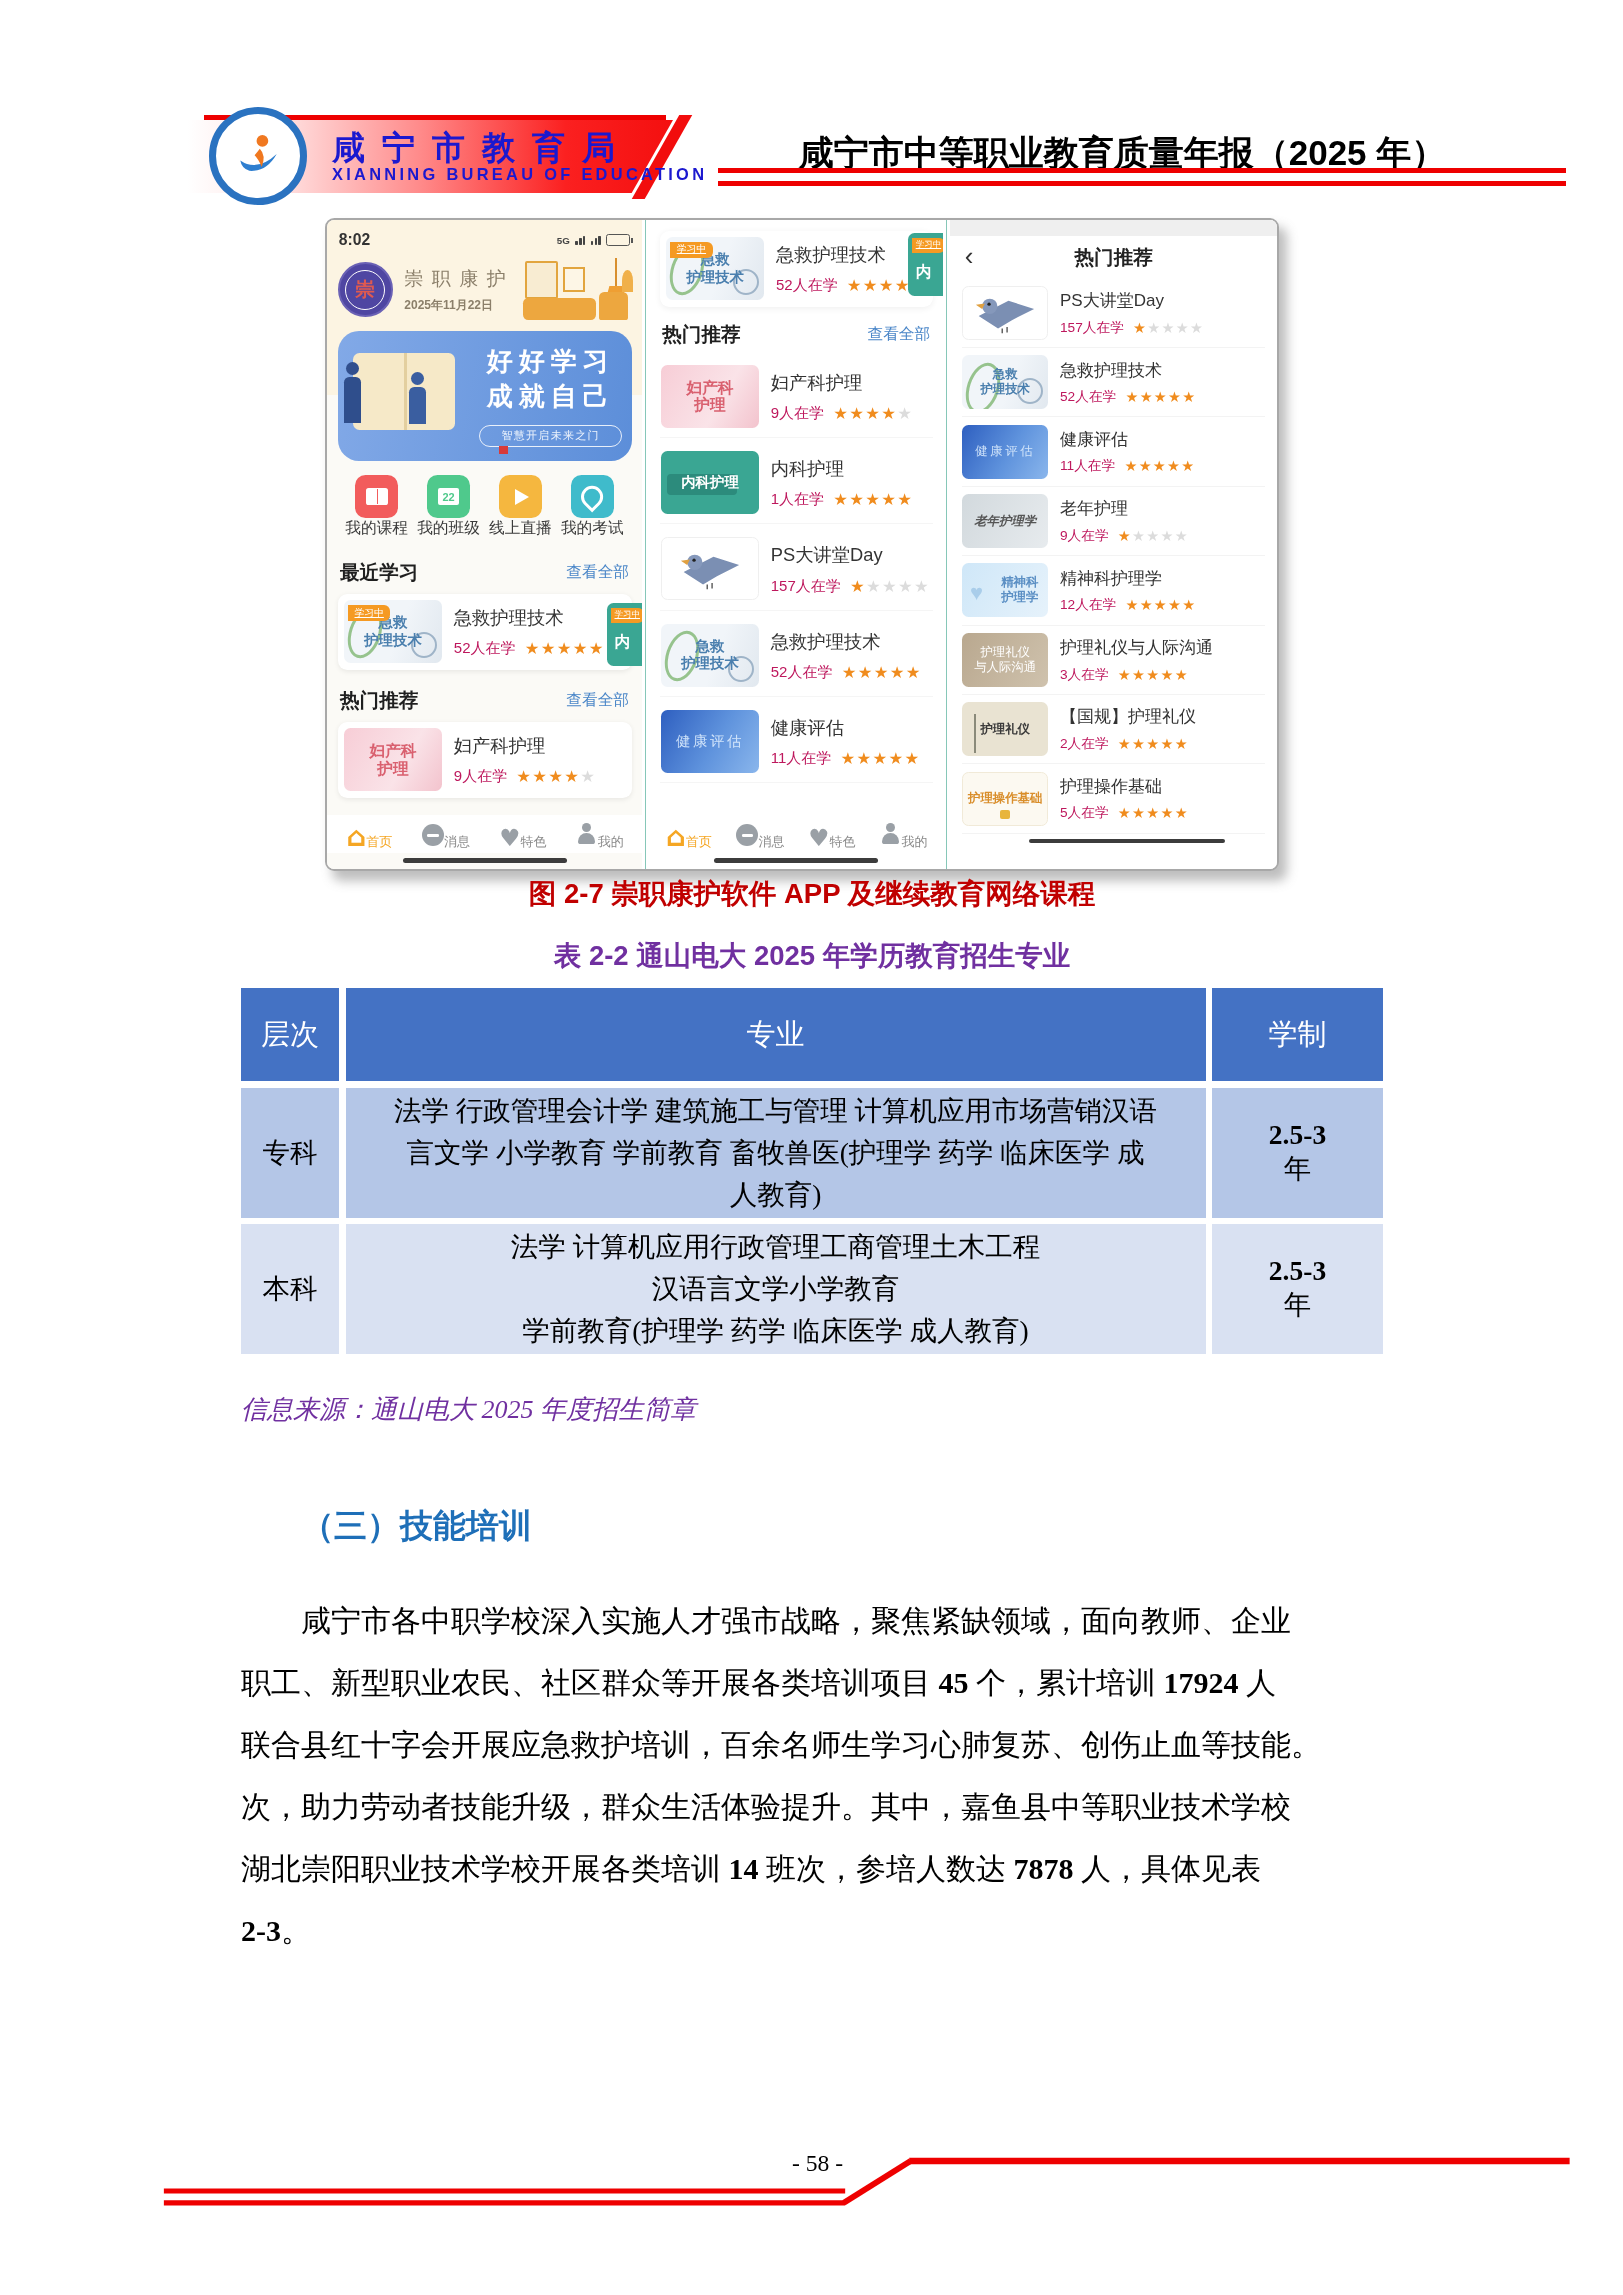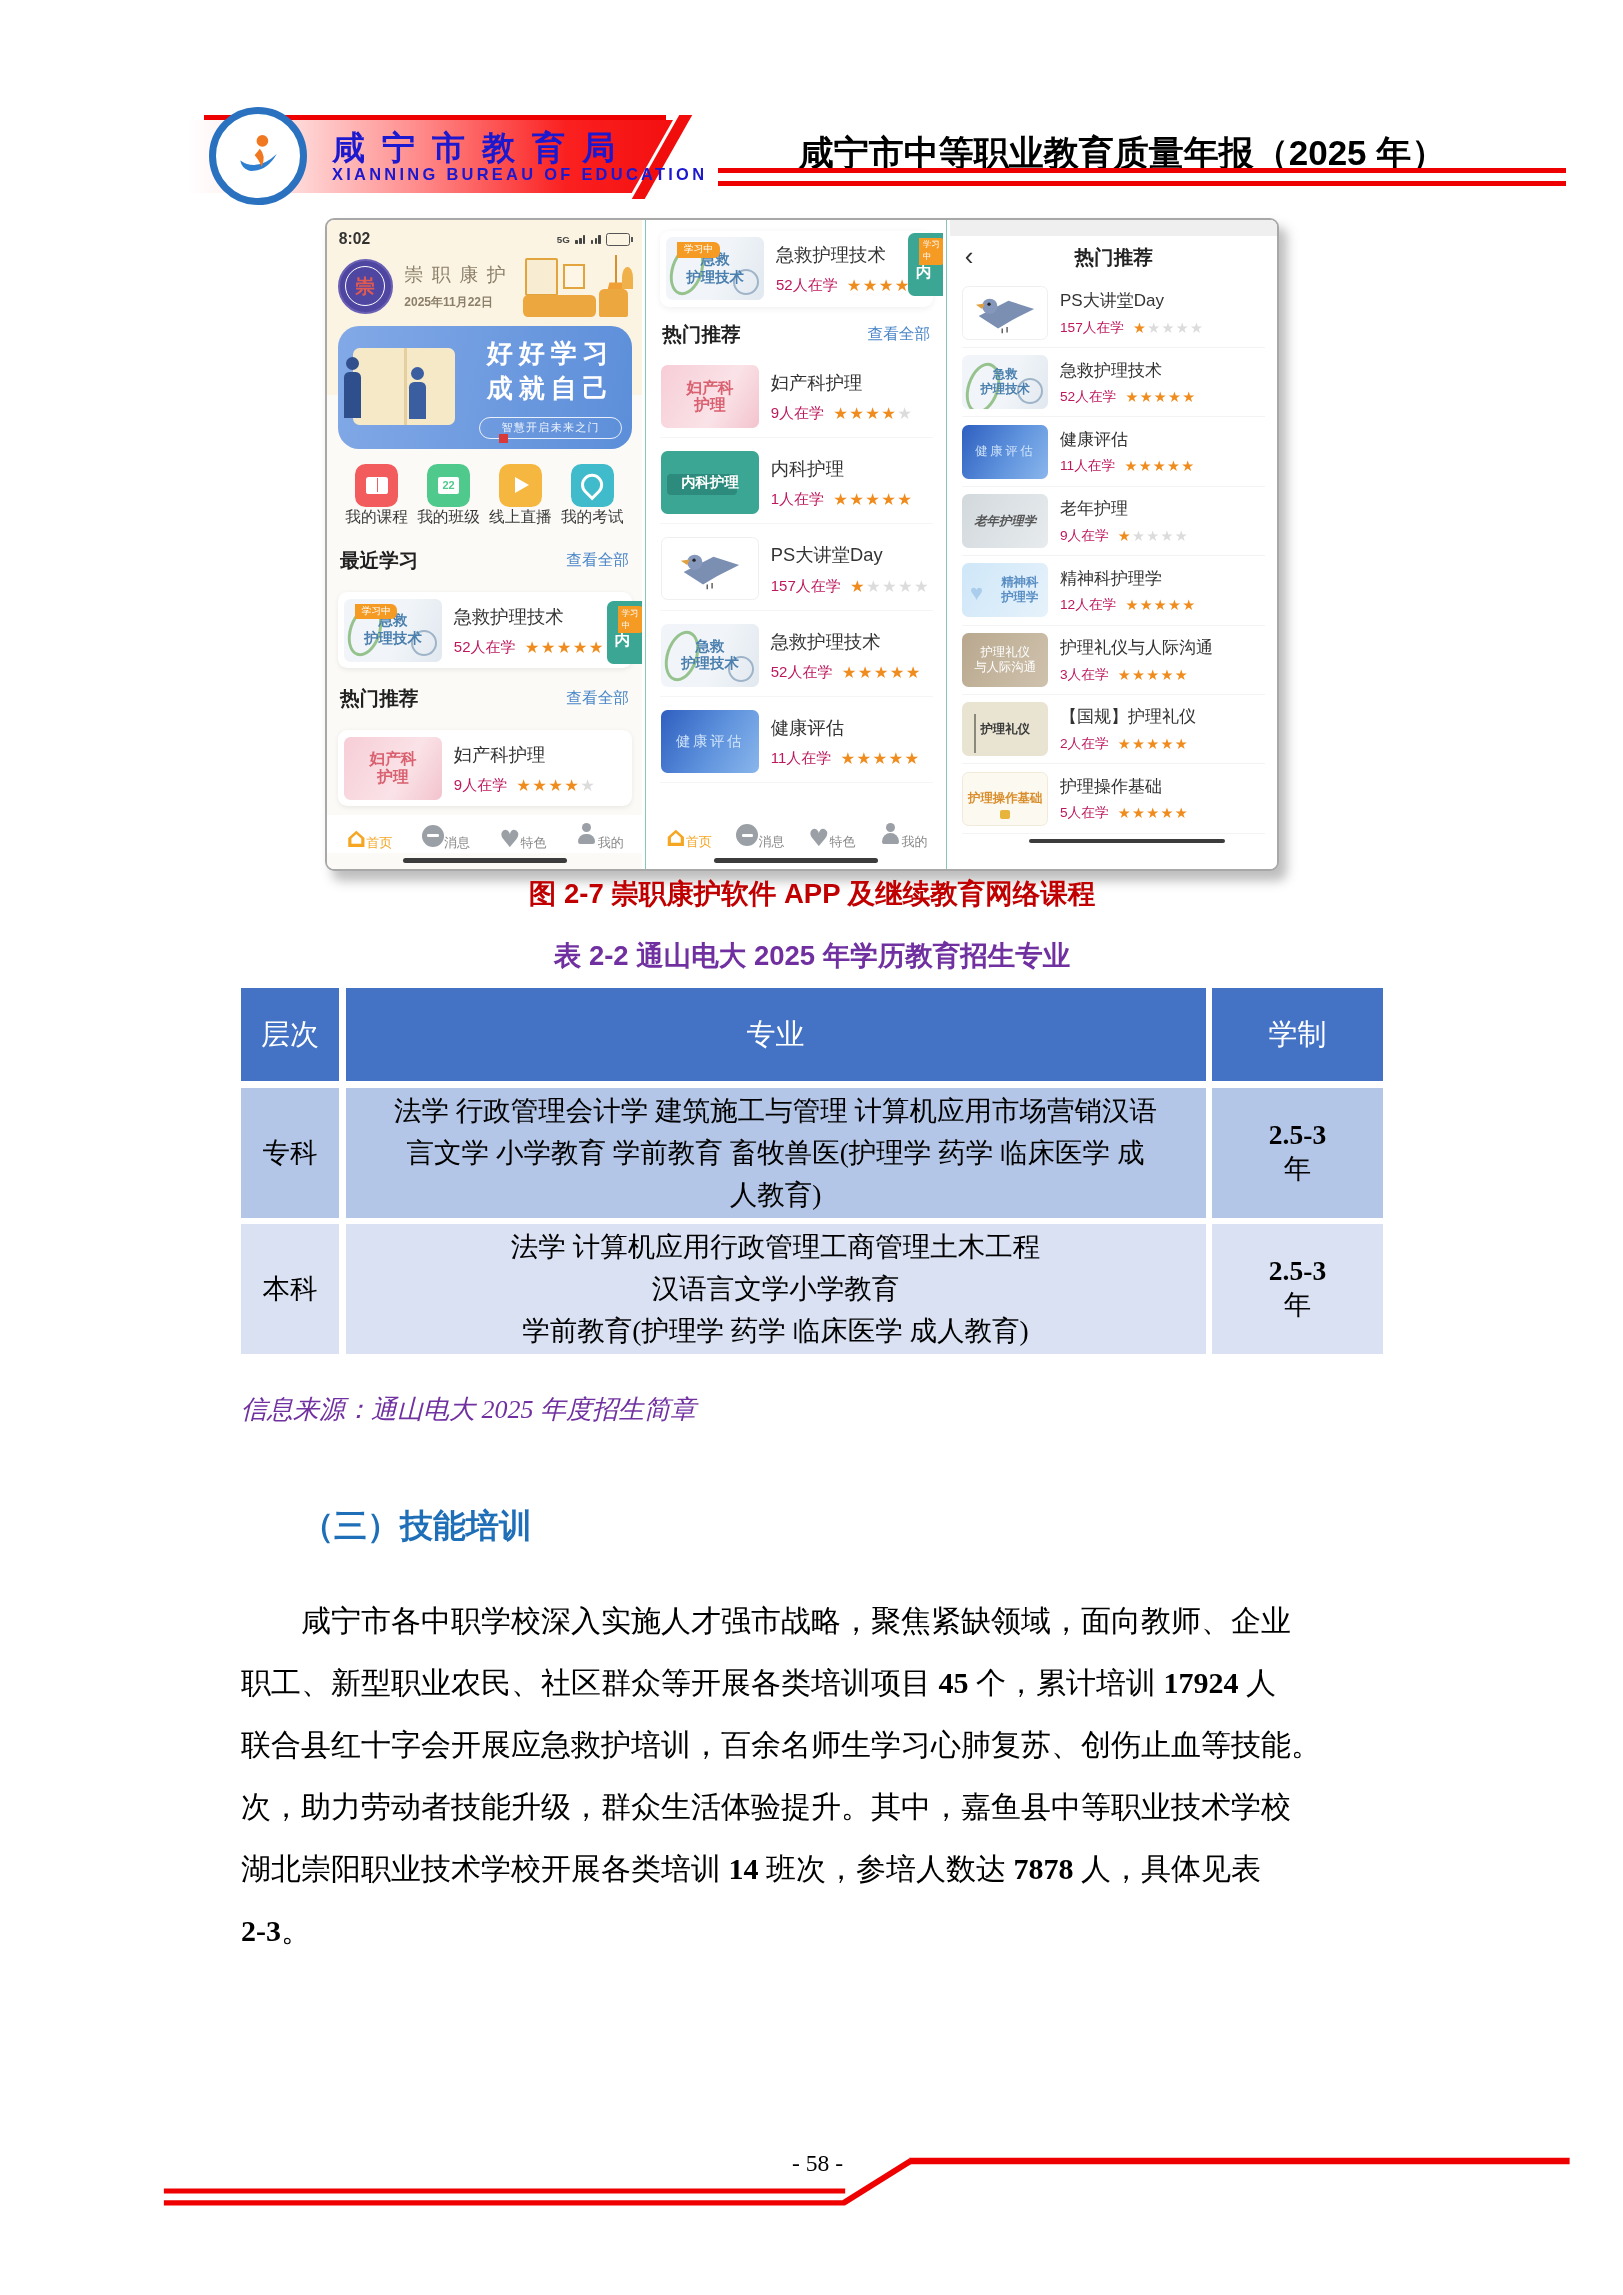--- a/index.html
+++ b/index.html
@@ -77,37 +77,37 @@
   .p1-quick{display:flex;justify-content:space-between;padding:11.8px 18.3px 2.6px;}
   .qa{text-align:center;}
   .qa-ic{width:43px;height:43px;border-radius:10.5px;margin:0 auto;display:flex;align-items:center;justify-content:center;position:relative;}
   .qa-lb{margin-top:6.5px;font-size:15.7px;color:#3a3a3a;}
   .g-book{width:22px;height:17px;background:#fff;border-radius:2.6px;position:relative;}
   .g-book::after{content:'';position:absolute;left:50%;top:1.3px;bottom:1.3px;width:1.3px;background:#f25c5c;}
   .g-class{width:21px;height:17px;background:#fff;border-radius:2px;display:flex;align-items:center;justify-content:center;
       color:#4FC98C;font-size:11px;font-weight:bold;}
   .g-play{width:0;height:0;border-left:14.4px solid #fff;border-top:8.5px solid transparent;border-bottom:8.5px solid transparent;margin-left:3.9px;}
   .g-pin{width:15.7px;height:15.7px;border:3.3px solid #fff;border-radius:50% 50% 50% 0;transform:rotate(-45deg);}
-  .sec{display:flex;justify-content:space-between;align-items:center;padding:17px 13px 18px;}
+  .sec{display:flex;justify-content:space-between;align-items:center;padding:17px 13px 8px;}
   .sec-t{font-size:19.6px;font-weight:bold;color:#1f1f1f;}
   .sec-all{font-size:15.7px;color:#4a86c8;}
   .cards-pad{padding:0 10.5px;position:relative;}
 
   
   .ccard{display:flex;background:#fff;border-radius:9.2px;padding:6.5px;box-shadow:0 1.3px 5.2px rgba(0,0,0,.07);
       margin-bottom:9.2px;align-items:center;}
   .cimg{width:98px;height:63px;border-radius:6.5px;position:relative;flex-shrink:0;overflow:hidden;}
   .cinfo{margin-left:11.8px;min-width:0;}
   .ctitle{font-size:18.3px;color:#333;font-weight:500;white-space:nowrap;}
   .cmeta{margin-top:9.2px;display:flex;align-items:center;}
   .ccount{color:#be185d;font-size:15px;margin-right:9.2px;white-space:nowrap;}
   .st{font-size:16.4px;color:#F08C1E;letter-spacing:1.3px;}
   .st.off{color:#dcdcdc;}
-  .tag{position:absolute;left:11px;top:5.2px;background:#F59A23;color:#fff;font-size:9.8px;padding:1.3px 6.5px;
-      border-radius:0 5.9px 5.9px 0;z-index:2;}
+  .tag{position:absolute;left:4px;top:5.2px;background:#F59A23;color:#fff;font-size:9.8px;padding:1.3px 6.5px;
+      border-radius:0 5.9px 5.9px 0;z-index:2;text-decoration:underline;}
   .ilines{position:absolute;inset:0;display:flex;flex-direction:column;align-items:center;justify-content:center;
       text-align:center;z-index:1;}
   .ln{font-size:14.4px;line-height:17.7px;font-weight:bold;}
   .img-jijiu{background:linear-gradient(110deg,#f1f5f9 55%,#e1e8ef);}
   .img-jijiu .ln{color:#4a7fae;}
   .img-jijiu::before{content:'';position:absolute;left:5.2px;top:6.5px;width:26px;height:46px;
       border:3.3px solid #6fae5f;border-radius:50%;transform:rotate(18deg);opacity:.7;}
   .img-jijiu::after{content:'';position:absolute;right:5.2px;bottom:5.2px;width:22px;height:22px;border:2.6px solid #9fb4c8;border-radius:50%;}
   .img-fuchanke{background:linear-gradient(120deg,#f7cdd6,#fae3e8 60%,#f3c3cd);}
   .img-fuchanke .ln{color:#d9606f;font-size:15.7px;}

